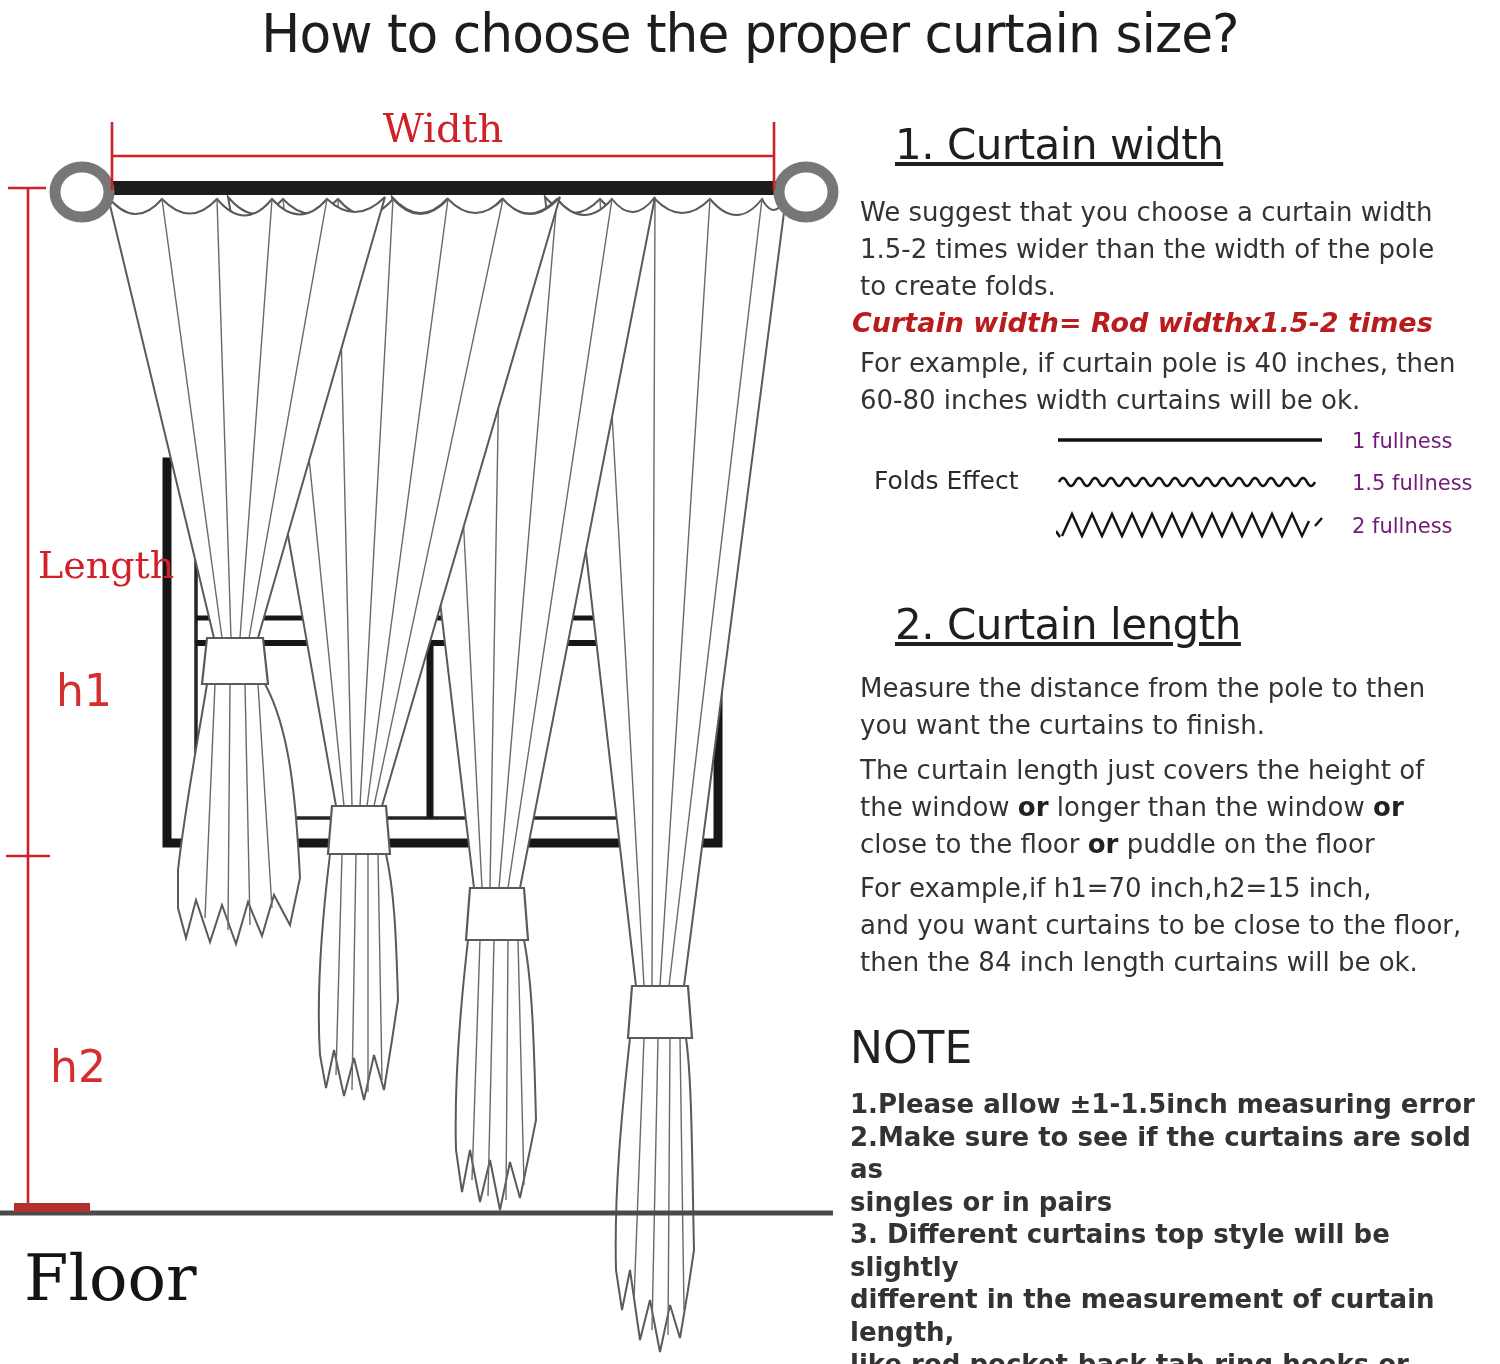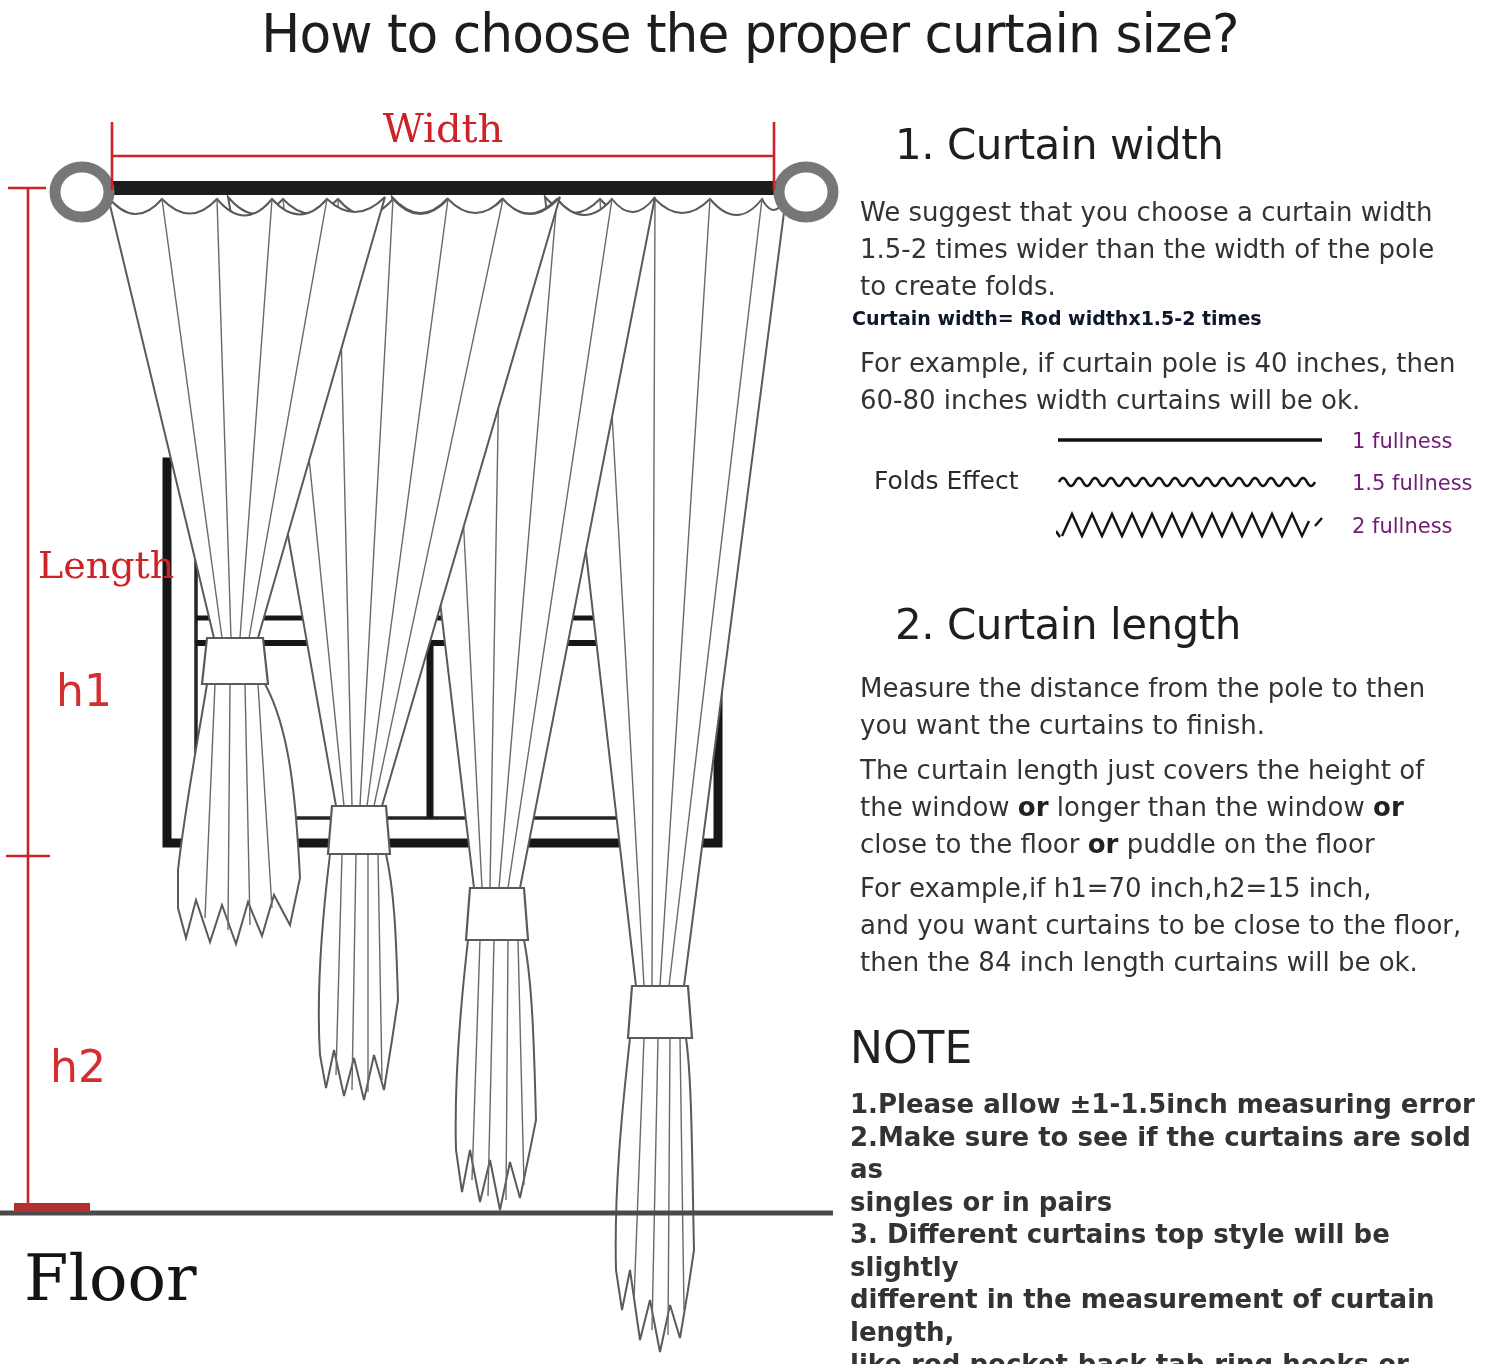--- a/index.html
+++ b/index.html
@@ -1,25 +1,25 @@
 <!DOCTYPE html>
 <html><head>
 <meta charset="utf-8">
 <style>
   html,body{margin:0;padding:0;background:#ffffff;}
   .page{position:relative;width:1500px;height:1364px;background:#fff;overflow:hidden;
         font-family:"DejaVu Sans",sans-serif;color:#2f2f2f;}
   .abs{position:absolute;}
   .title{left:0;top:2px;width:1500px;text-align:center;font-size:54px;letter-spacing:-1px;
          color:#1d1d1d;transform:scaleX(.96);transform-origin:center;}
-  .sec-h{font-size:42px;color:#1f1f1f;letter-spacing:-.5px;}
+  .sec-h{font-size:42px;color:#1f1f1f;letter-spacing:-.5px;text-decoration:underline;}
   .note-h{font-size:44px;color:#1f1f1f;}
   .para{white-space:pre-line;font-size:26px;line-height:37px;color:#333;margin:8px;}
   .para b{color:#222;}
-  .formula{font-size:19px;font-weight:bold;color:#0f172a;}
+  .formula{font-size:27px;font-weight:bold;color:#b91c1c;font-style:italic;}
   .fold-label{font-size:21px;color:#701a75;}
   .folds-effect{font-size:25px;color:#2a2a2a;}
   .notes{white-space:pre-line;font-size:26px;line-height:32.5px;color:#333;font-weight:bold;}
   svg text.red-serif{font-family:"DejaVu Serif",serif;fill:#cf2128;}
   svg text.red-sans{font-family:"DejaVu Sans",sans-serif;fill:#d42f2f;}
   svg text.floor-serif{font-family:"DejaVu Serif",serif;fill:#141414;}
 </style>
 </head>
 <body>
 

